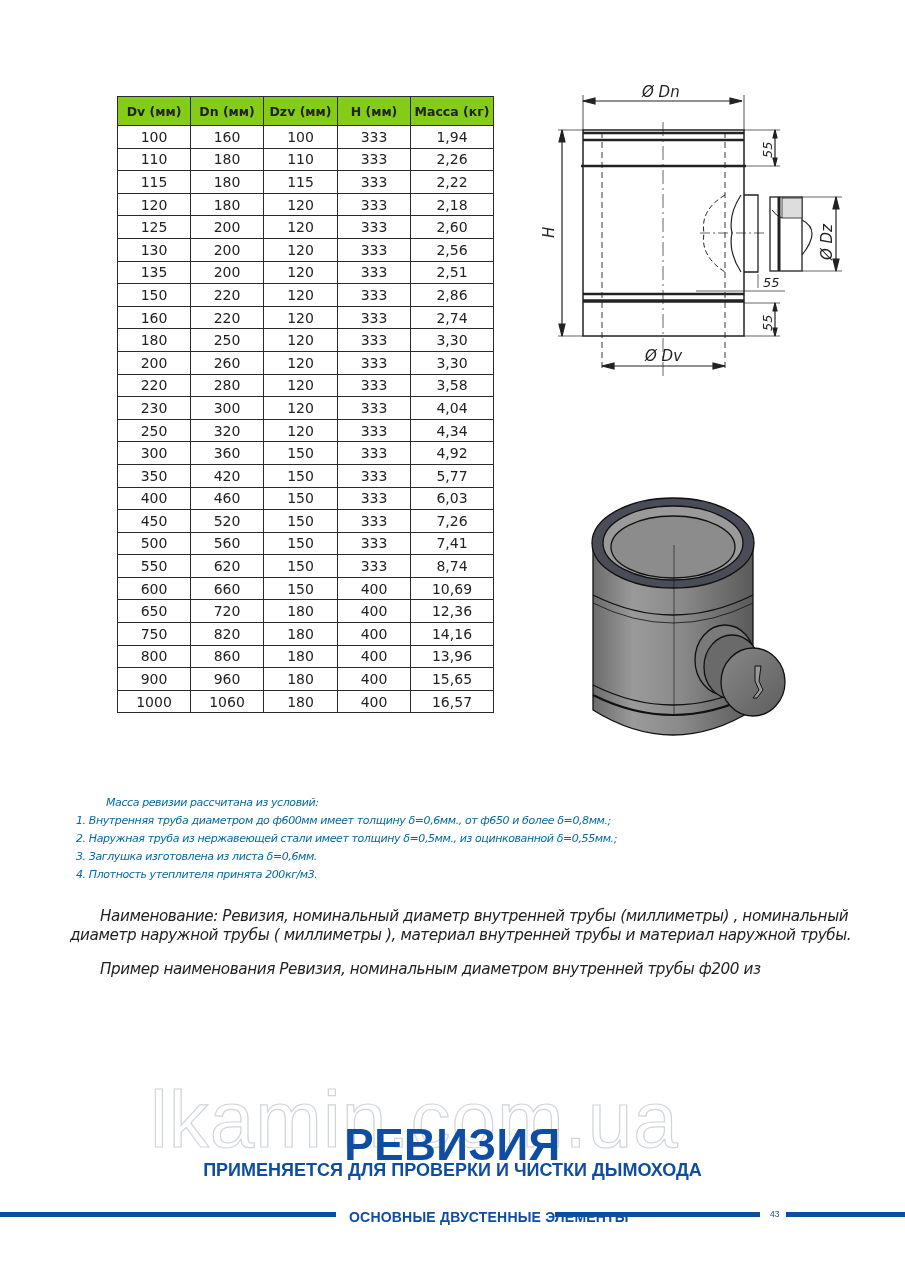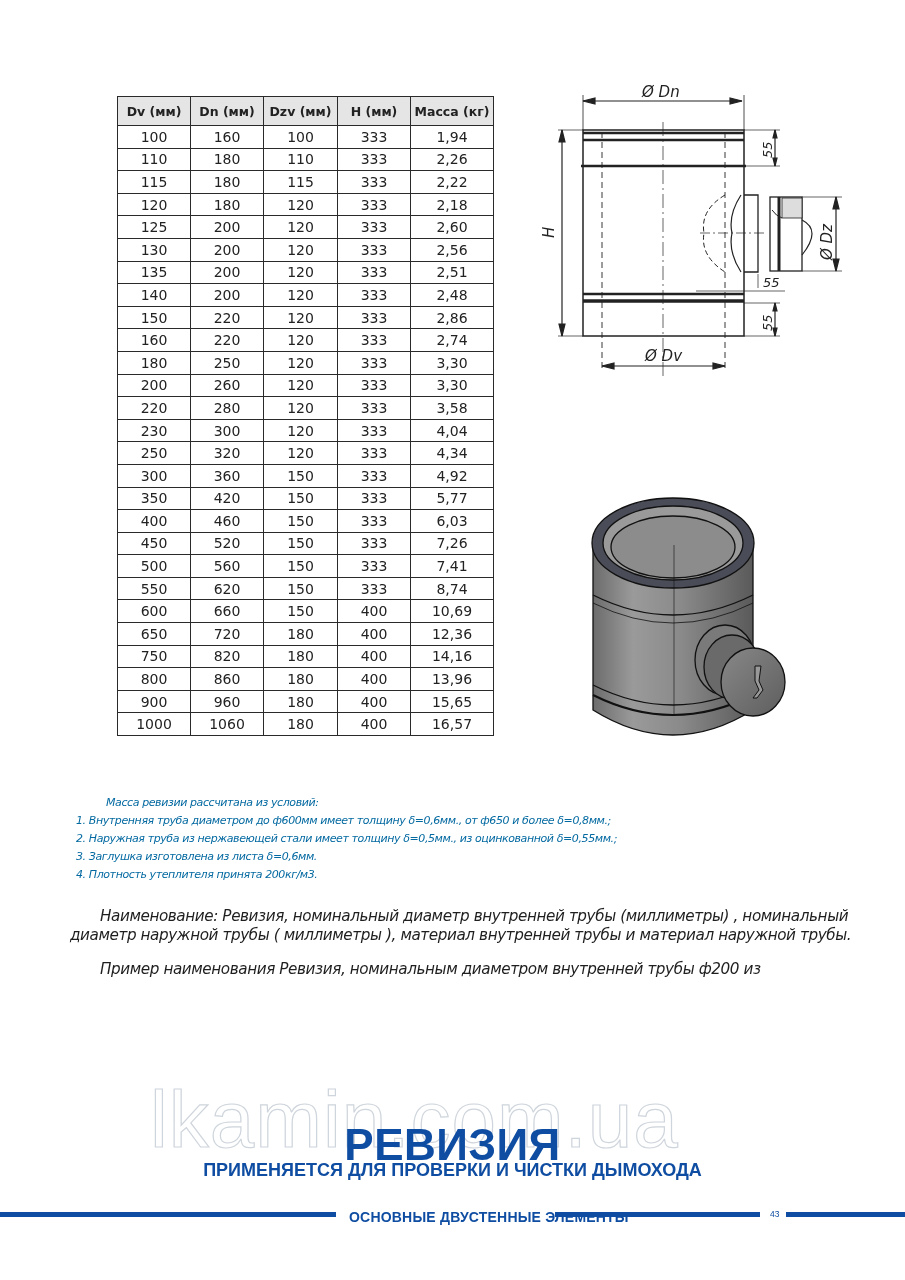--- a/index.html
+++ b/index.html
@@ -1,21 +1,21 @@
 <!DOCTYPE html>
 <html><head>
 <meta charset="utf-8">
 <style>
   html, body { margin: 0; padding: 0; background: #ffffff; }
   body { width: 905px; height: 1280px; position: relative; overflow: hidden; font-family: "DejaVu Sans", sans-serif; color: #1a1a1a; }
 
   
   .spec-table { position: absolute; left: 117px; top: 96px; border-collapse: collapse; font-family: "DejaVu Sans", sans-serif; }
   .spec-table th, .spec-table td { border: 1.5px solid #2a2a2a; text-align: center; padding: 0; }
-  .spec-table th { background: #e5e5e5; font-weight: bold; font-size: 12.5px; height: 28px; color: #222; }
+  .spec-table th { background: #84cc16; font-weight: bold; font-size: 12.5px; height: 28px; color: #222; }
   .spec-table td { font-size: 14px; height: 21.6px; color: #222; line-height: 20px; }
   .spec-table col.c1 { width: 73px; }
   .spec-table col.c2 { width: 73px; }
   .spec-table col.c3 { width: 74px; }
   .spec-table col.c4 { width: 73px; }
   .spec-table col.c5 { width: 83px; }
 
   
   .drawing { position: absolute; }
   .dim-label { font-family: "DejaVu Sans", sans-serif; font-style: italic; fill: #222; }
@@ -101,27 +101,20 @@
         <td>120</td>
         <td>333</td>
         <td>2,56</td>
       </tr>
       <tr>
         <td>135</td>
         <td>200</td>
         <td>120</td>
         <td>333</td>
         <td>2,51</td>
-      </tr>
-      <tr>
-        <td>140</td>
-        <td>200</td>
-        <td>120</td>
-        <td>333</td>
-        <td>2,48</td>
       </tr>
       <tr>
         <td>150</td>
         <td>220</td>
         <td>120</td>
         <td>333</td>
         <td>2,86</td>
       </tr>
       <tr>
         <td>160</td>

